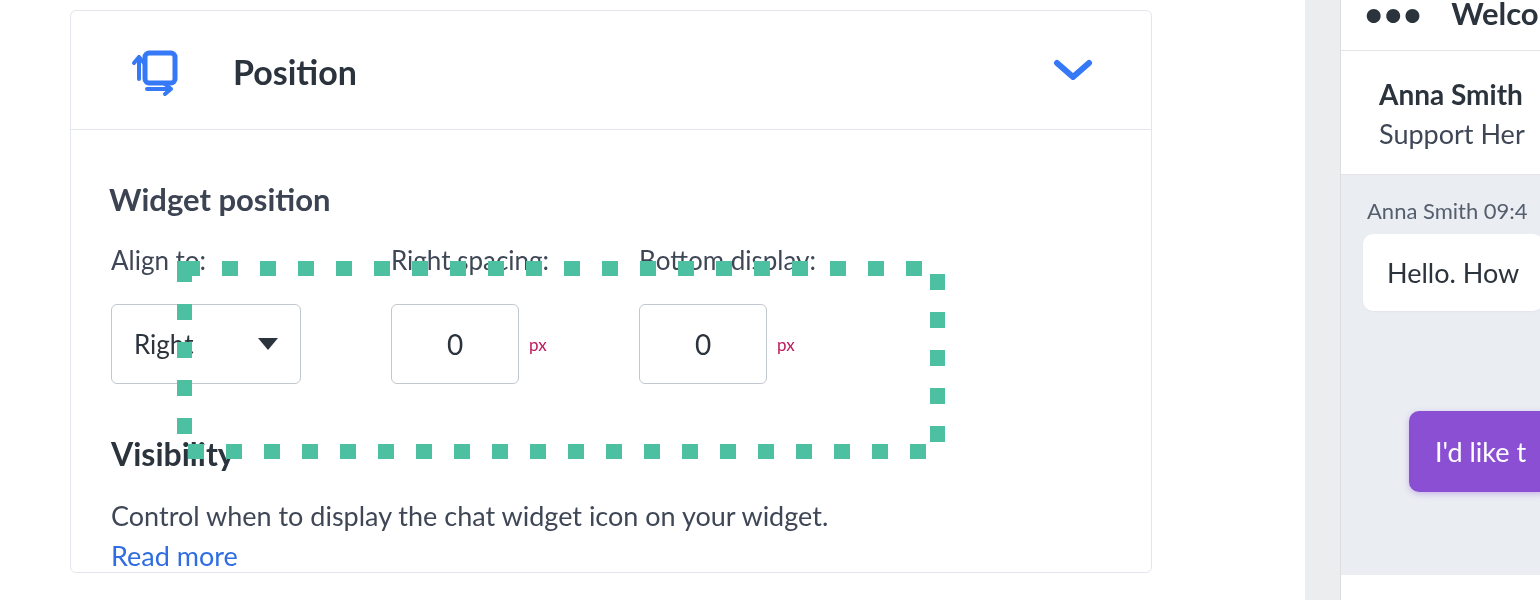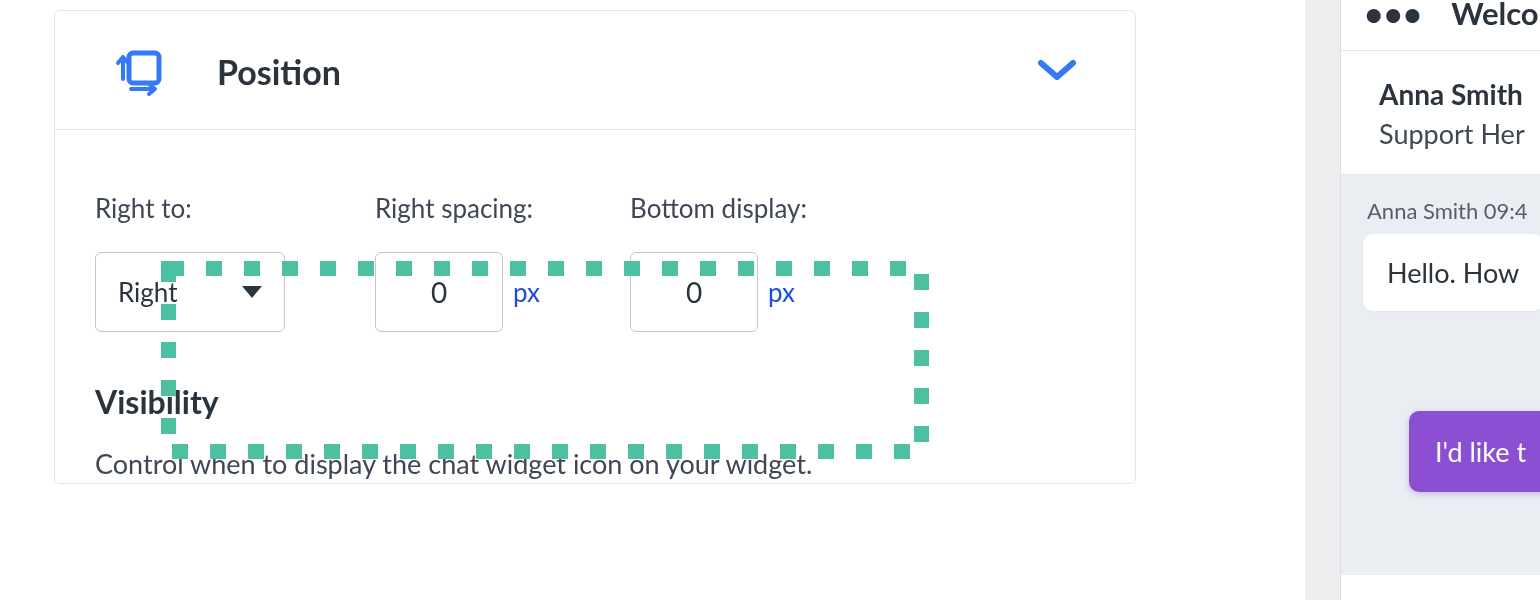--- a/index.html
+++ b/index.html
@@ -8,21 +8,21 @@
     background: #fff;
     width: 1540px;
     height: 600px;
     overflow: hidden;
     position: relative;
   }
 
   
   .panel {
     position: absolute;
-    left: 54px;
+    left: 70px;
     top: 10px;
     width: 1082px;
     border: 1px solid #e3e6ec;
     border-radius: 6px;
     background: #fff;
   }
   .panel-header {
     display: flex;
     align-items: center;
     padding: 32px 48px 30px 56px;
@@ -102,22 +102,22 @@
     width: 128px;
     height: 80px;
     border: 1px solid #c2c8d0;
     border-radius: 6px;
     text-align: center;
     font-size: 28px;
     color: #2b333d;
     font-family: inherit;
   }
   .unit {
-    font-size: 26px;
-    color: #1d4ed8;
+    font-size: 17px;
+    color: #be185d;
   }
 
   .visibility-block {
     padding: 50px 0 0 40px;
   }
   .visibility-title {
     font-size: 32px;
     font-weight: 700;
     color: #2b333d;
     margin-bottom: 24px;
@@ -233,28 +233,29 @@
     </div>
     <div class="panel-header-title">Position</div>
     <div class="chevron">
       <svg width="40" height="24" viewBox="0 0 40 24">
         <path d="M4 4 L20 18 L36 4" fill="none" stroke="#3579f6" stroke-width="6" stroke-linecap="round" stroke-linejoin="round"></path>
       </svg>
     </div>
   </div>
 
   <div class="panel-body">
+    <div class="section-label">Widget position</div>
 
     <svg class="dashed-svg" width="768" height="198">
       <rect x="7" y="7" width="754" height="184" fill="none" stroke="#4ec0a2" stroke-width="16" stroke-dasharray="16 22"></rect>
     </svg>
 
     <div class="row">
       <div class="field">
-        <div class="field-label">Right to:</div>
+        <div class="field-label">Align to:</div>
         <div class="select">
           <span>Right</span>
           <span class="caret-down"></span>
         </div>
       </div>
 
       <div class="field">
         <div class="field-label">Right spacing:</div>
         <div class="num-wrap">
           <input class="num-input" value="0" style="">
@@ -267,20 +268,21 @@
         <div class="num-wrap">
           <input class="num-input" value="0" style="">
           <span class="unit">px</span>
         </div>
       </div>
     </div>
 
     <div class="visibility-block">
       <div class="visibility-title">Visibility</div>
       <div class="visibility-desc">Control when to display the chat widget icon on your widget.</div>
+      <div class="read-more">Read more</div>
     </div>
   </div>
 </div>
 
 <div class="right-bg"></div>
 
 <div class="chat">
   <div class="chat-header">
     <span class="dots">•••</span>
     <span class="chat-title">Welco</span>

